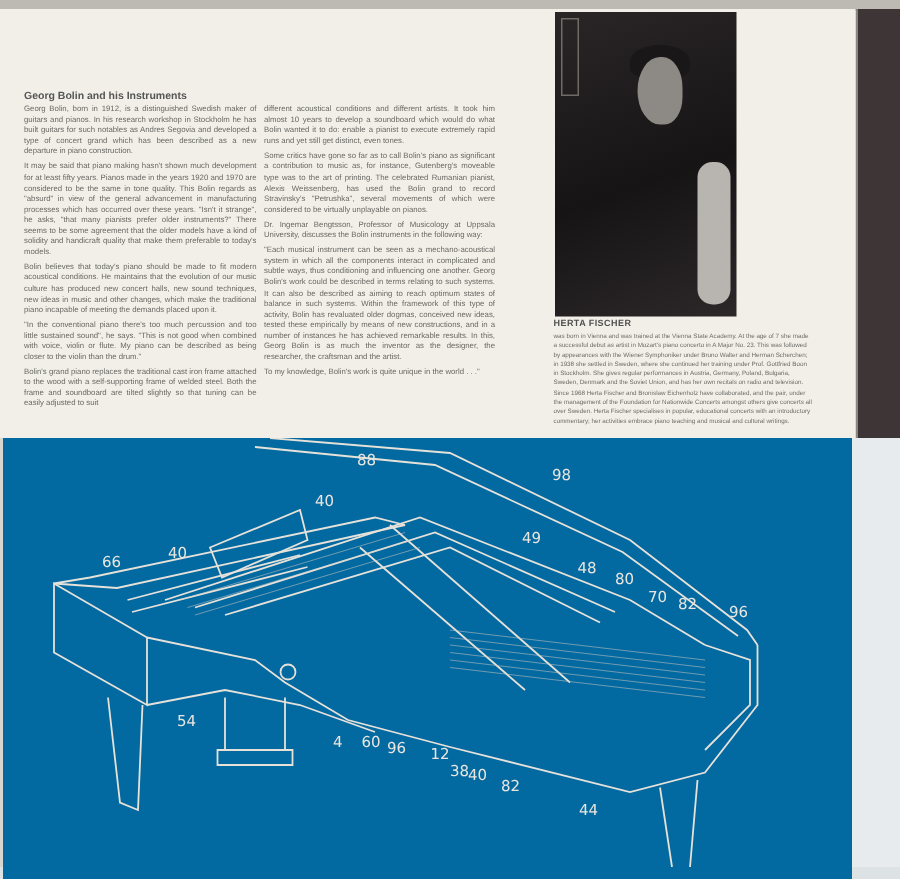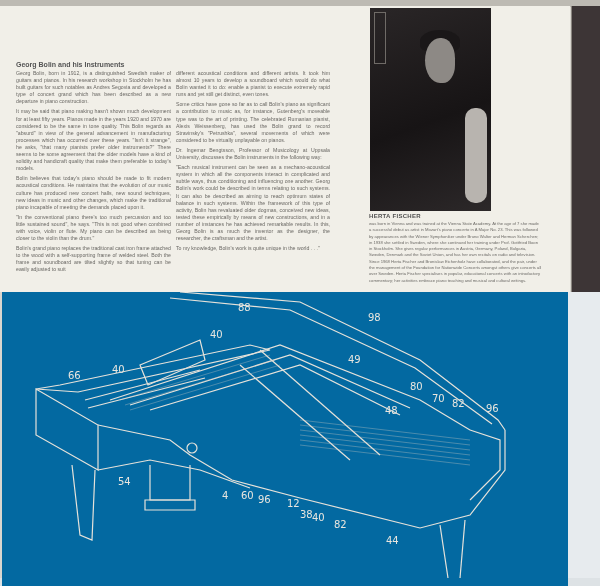--- a/index.html
+++ b/index.html
@@ -118,18 +118,18 @@
   <div class="label" style="left:220px;top:198px;">4</div>
   <div class="label" style="left:239px;top:198px;">60</div>
   <div class="label" style="left:256px;top:202px;">96</div>
   <div class="label" style="left:285px;top:206px;">12</div>
   <div class="label" style="left:298px;top:217px;">38</div>
   <div class="label" style="left:310px;top:220px;">40</div>
   <div class="label" style="left:332px;top:227px;">82</div>
   <div class="label" style="left:384px;top:243px;">44</div>
   <div class="label" style="left:366px;top:20px;">98</div>
   <div class="label" style="left:346px;top:62px;">49</div>
-  <div class="label" style="left:383px;top:82px;margin-top:31px;">48</div>
+  <div class="label" style="left:383px;top:82px;">48</div>
   <div class="label" style="left:408px;top:89px;">80</div>
   <div class="label" style="left:430px;top:101px;">70</div>
   <div class="label" style="left:450px;top:106px;">82</div>
   <div class="label" style="left:484px;top:111px;">96</div>
 </div>
 
 </body></html>

